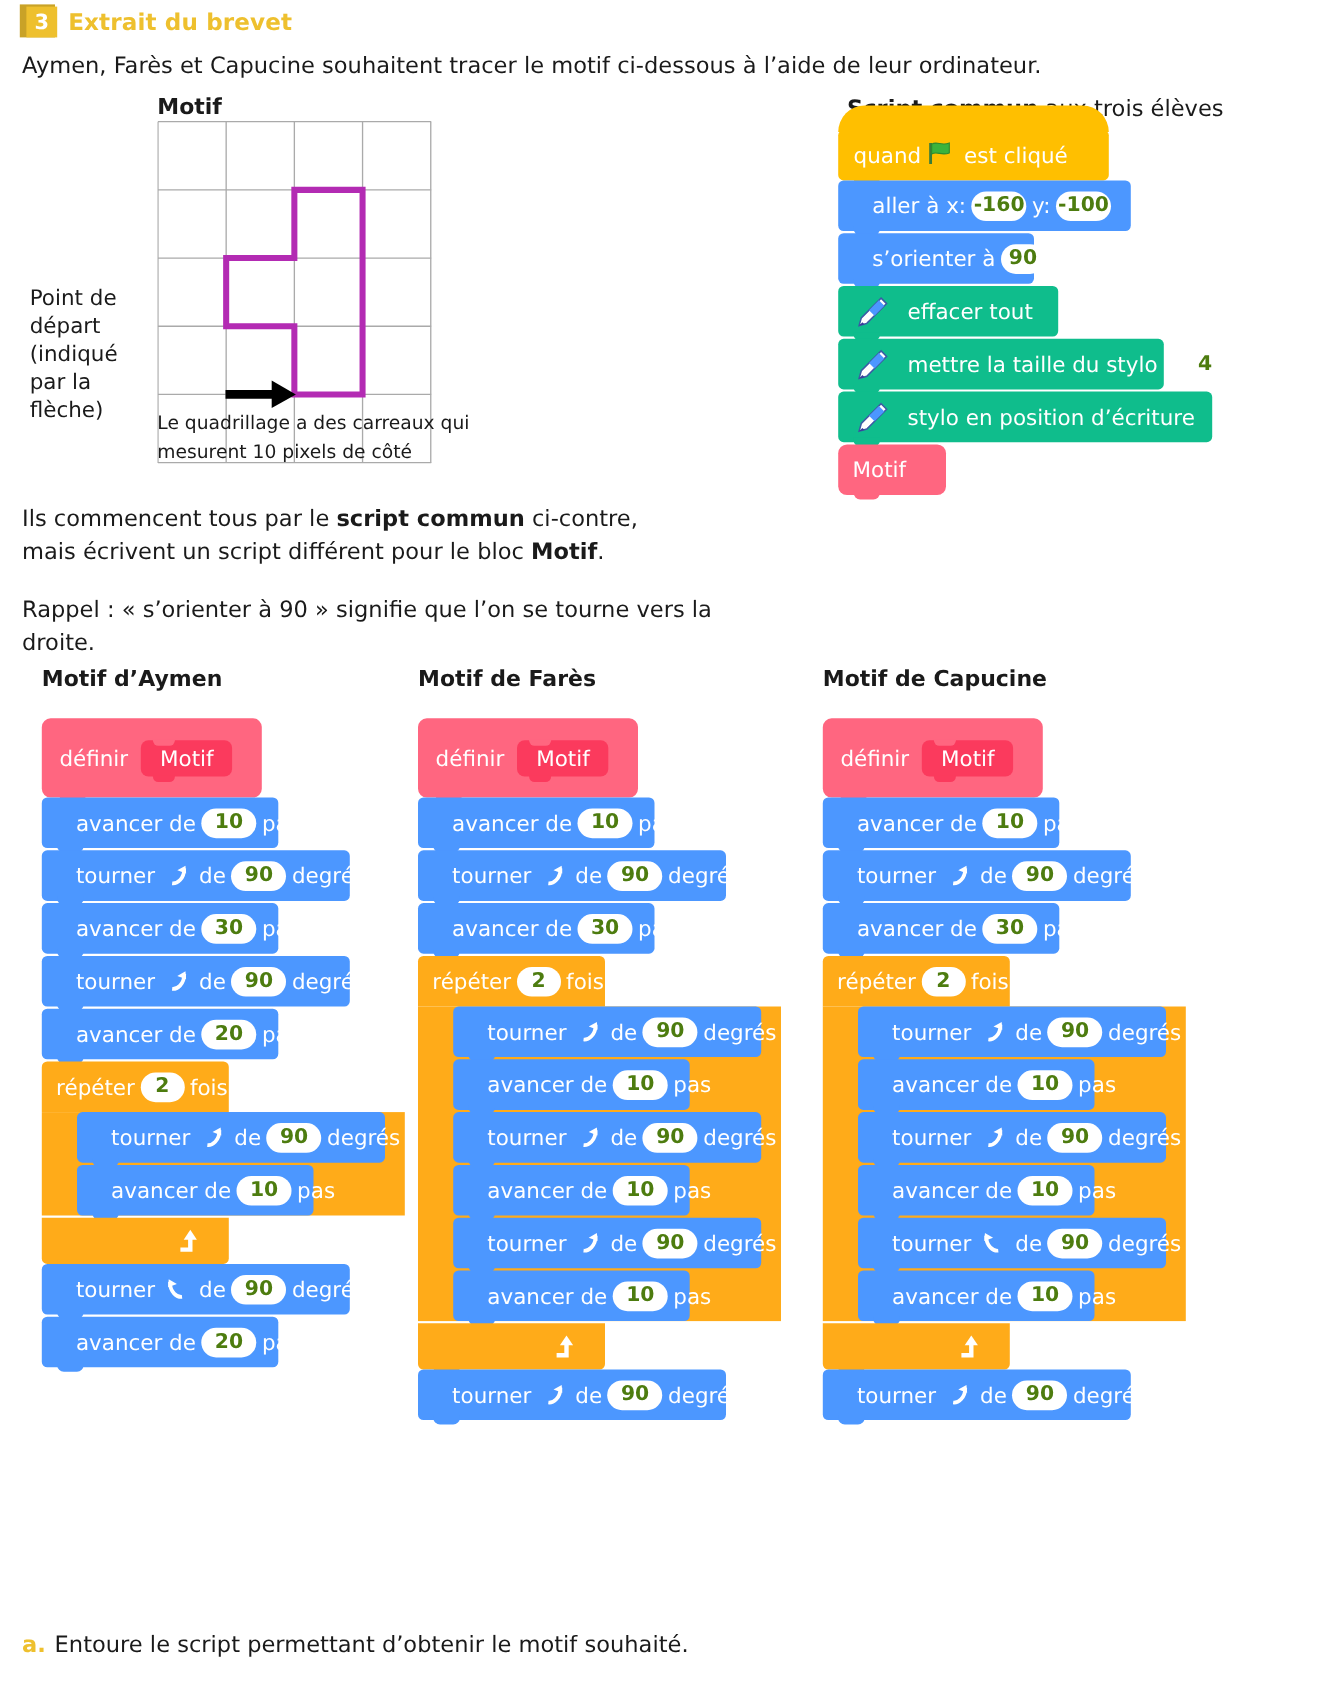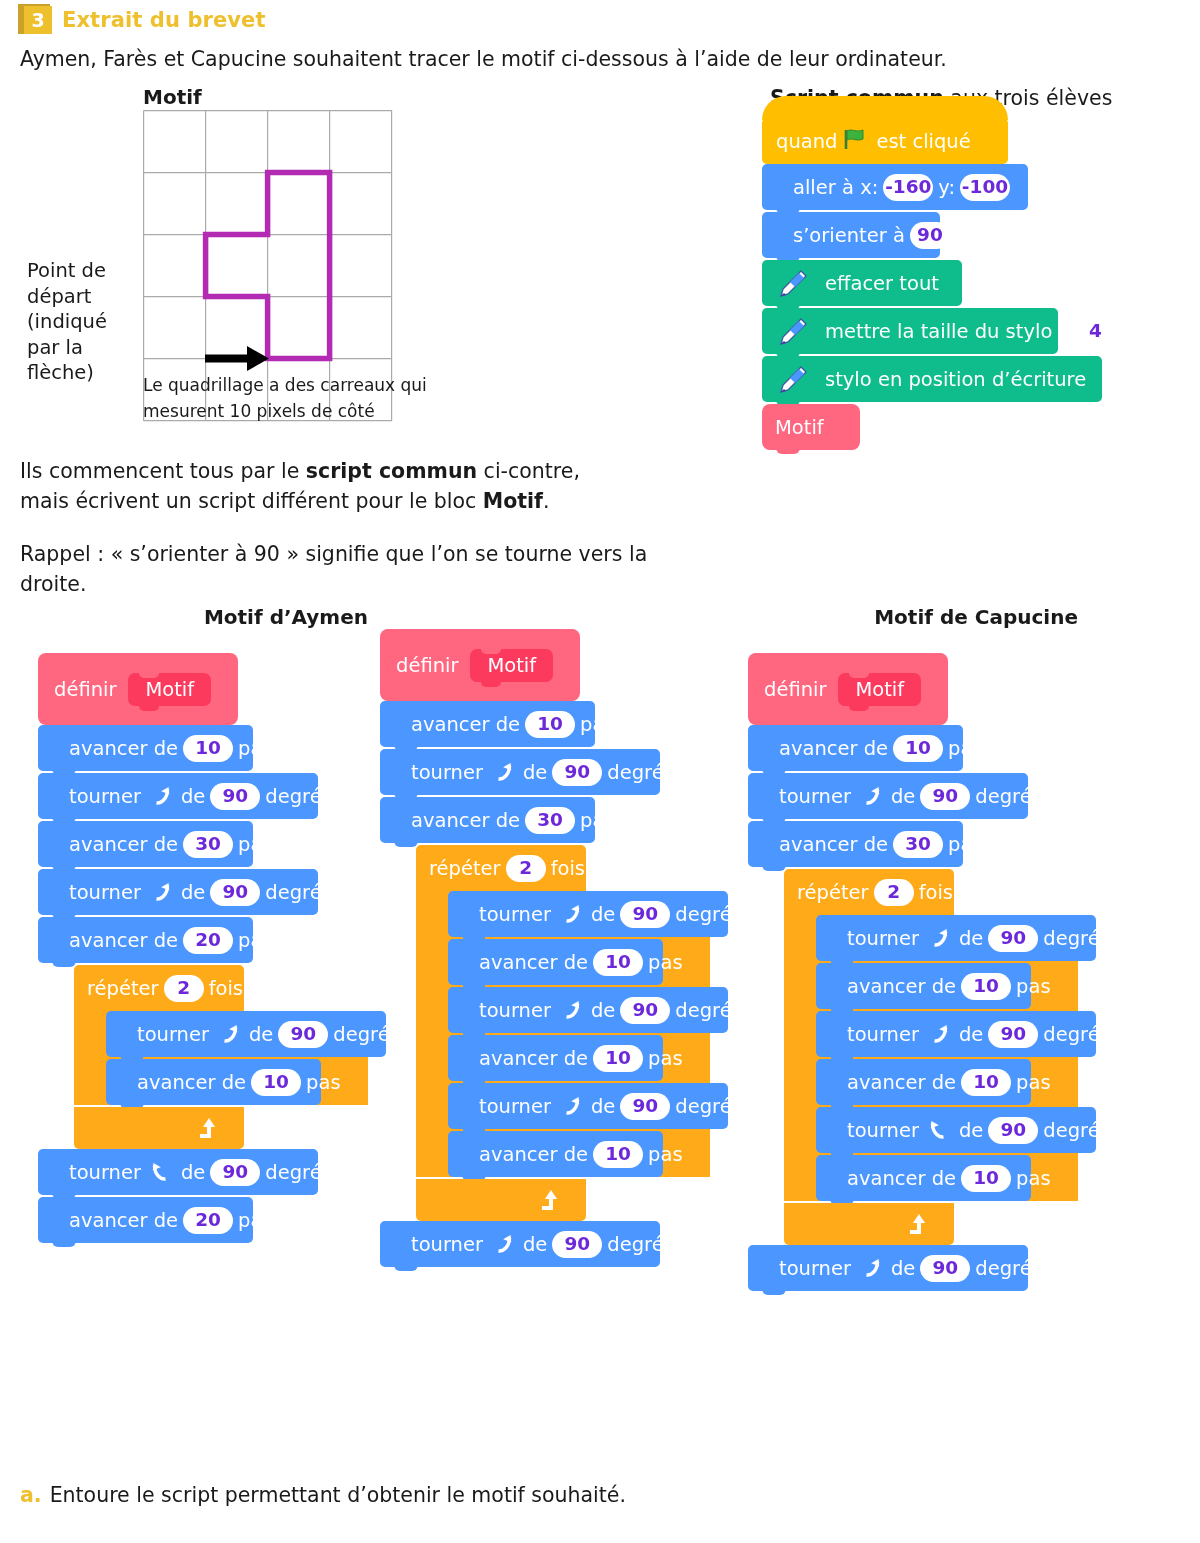--- a/index.html
+++ b/index.html
@@ -39,21 +39,21 @@
        color:#fff;font-size:19.5px;border-radius:5px;padding:0 13px;height:46px;
        margin-bottom:2px;white-space:nowrap;}
   .blk.motion{background:#4c97ff;padding-left:31px;}
   .blk.pen{background:#0fbd8c;}
   .blk.custom{background:#ff6680;}
   .blk .notch{position:absolute;left:14px;bottom:-4px;width:24px;height:8px;border-radius:0 0 6px 6px;}
   .blk.motion .notch{background:#4c97ff;}
   .blk.pen .notch{background:#0fbd8c;}
   .blk.custom .notch{background:#ff6680;}
 
-  .oval{display:inline-flex;align-items:center;justify-content:center;background:#fff;color:#6d28d9;
+  .oval{display:inline-flex;align-items:center;justify-content:center;background:#fff;color:#4d7c0f;
         border-radius:14px;min-width:34px;height:27px;padding:0 8px;font-size:18.5px;font-weight:bold;
         margin:0 5px;line-height:1;}
   .oval.sm{min-width:26px;padding:0 7px;}
 
   .hat{position:relative;background:#ffbf00;border-radius:5px 5px 5px 5px;color:#fff;font-size:19.5px;
        padding:0 14px;height:46px;display:flex;align-items:center;}
   .hat-top{position:absolute;left:0;top:-22px;width:100%;height:24px;background:#ffbf00;
            border-radius:30px 30px 0 0;}
   .hat .notch{position:absolute;left:14px;bottom:-4px;width:24px;height:8px;background:#ffbf00;border-radius:0 0 6px 6px;}
 
@@ -61,31 +61,31 @@
           padding:0 16px;height:72px;display:flex;align-items:center;gap:12px;width:200px;box-sizing:border-box;}
   .defhat .inner{background:#fb3a5d;border-radius:7px;padding:5px 17px;font-size:19.5px;position:relative;}
   .defhat .inner:before{content:"";position:absolute;left:11px;top:-1px;width:20px;height:6px;background:#ff6680;border-radius:0 0 5px 5px;}
   .defhat .inner:after{content:"";position:absolute;left:11px;bottom:-5px;width:20px;height:6px;background:#fb3a5d;border-radius:0 0 5px 5px;}
   .defhat .notch{position:absolute;left:16px;bottom:-4px;width:24px;height:8px;background:#ff6680;border-radius:0 0 6px 6px;}
 
   .penicon{width:34px;height:30px;margin-right:16px;flex:none;}
   .flagicon{margin:0 9px 0 6px;}
 
   
-  .cblk{position:relative;margin-left:36px;}
+  .cblk{position:relative;}
   .cblk .chead{background:#ffab19;border-radius:5px 5px 0 0;height:46px;display:flex;align-items:center;
     color:#fff;font-size:19.5px;padding:0 13px;box-sizing:border-box;width:170px;position:relative;}
   .cblk .cbody{background:#ffab19;padding-left:32px;position:relative;}
   .cblk .cfoot{background:#ffab19;height:42px;border-radius:0 0 5px 5px;width:170px;position:relative;
     display:flex;align-items:center;justify-content:flex-end;padding-right:22px;box-sizing:border-box;}
   .cblk .cfoot .notch{position:absolute;left:14px;bottom:-4px;width:24px;height:8px;background:#ffab19;border-radius:0 0 6px 6px;}
   .loop-arrow{width:26px;height:26px;}
 
   
-  .col-title{font-size:20px;font-weight:bold;text-align:right;}
+  .col-title{font-size:20px;font-weight:bold;text-align:left;}
   .colA{position:absolute;left:38px;top:605px;width:330px;}
   .colB{position:absolute;left:380px;top:605px;width:330px;}
   .colC{position:absolute;left:748px;top:605px;width:330px;}
   .col-stack{margin-top:24px;}
 
   .qa{position:absolute;left:20px;top:1483px;font-size:20.5px;}
   .qa .lbl{color:#eec02e;font-weight:bold;margin-right:8px;}
 </style>
 </head>
 <body>
@@ -322,20 +322,21 @@
         <div class="blk motion" style="width: 215px;">
           <span>avancer de</span>
           <span class="oval">20</span>
           <span>pas</span>
           <span class="notch"></span>
         </div>
       </div>
   </div>
 
   <div class="colB">
+    <div class="col-title">Motif de Farès</div>
     <div class="col-stack">
         <div class="defhat">
           <span>définir</span>
           <span class="inner">Motif</span>
           <span class="notch"></span>
         </div>
         <div class="blk motion" style="width: 215px;">
           <span>avancer de</span>
           <span class="oval">10</span>
           <span>pas</span>

